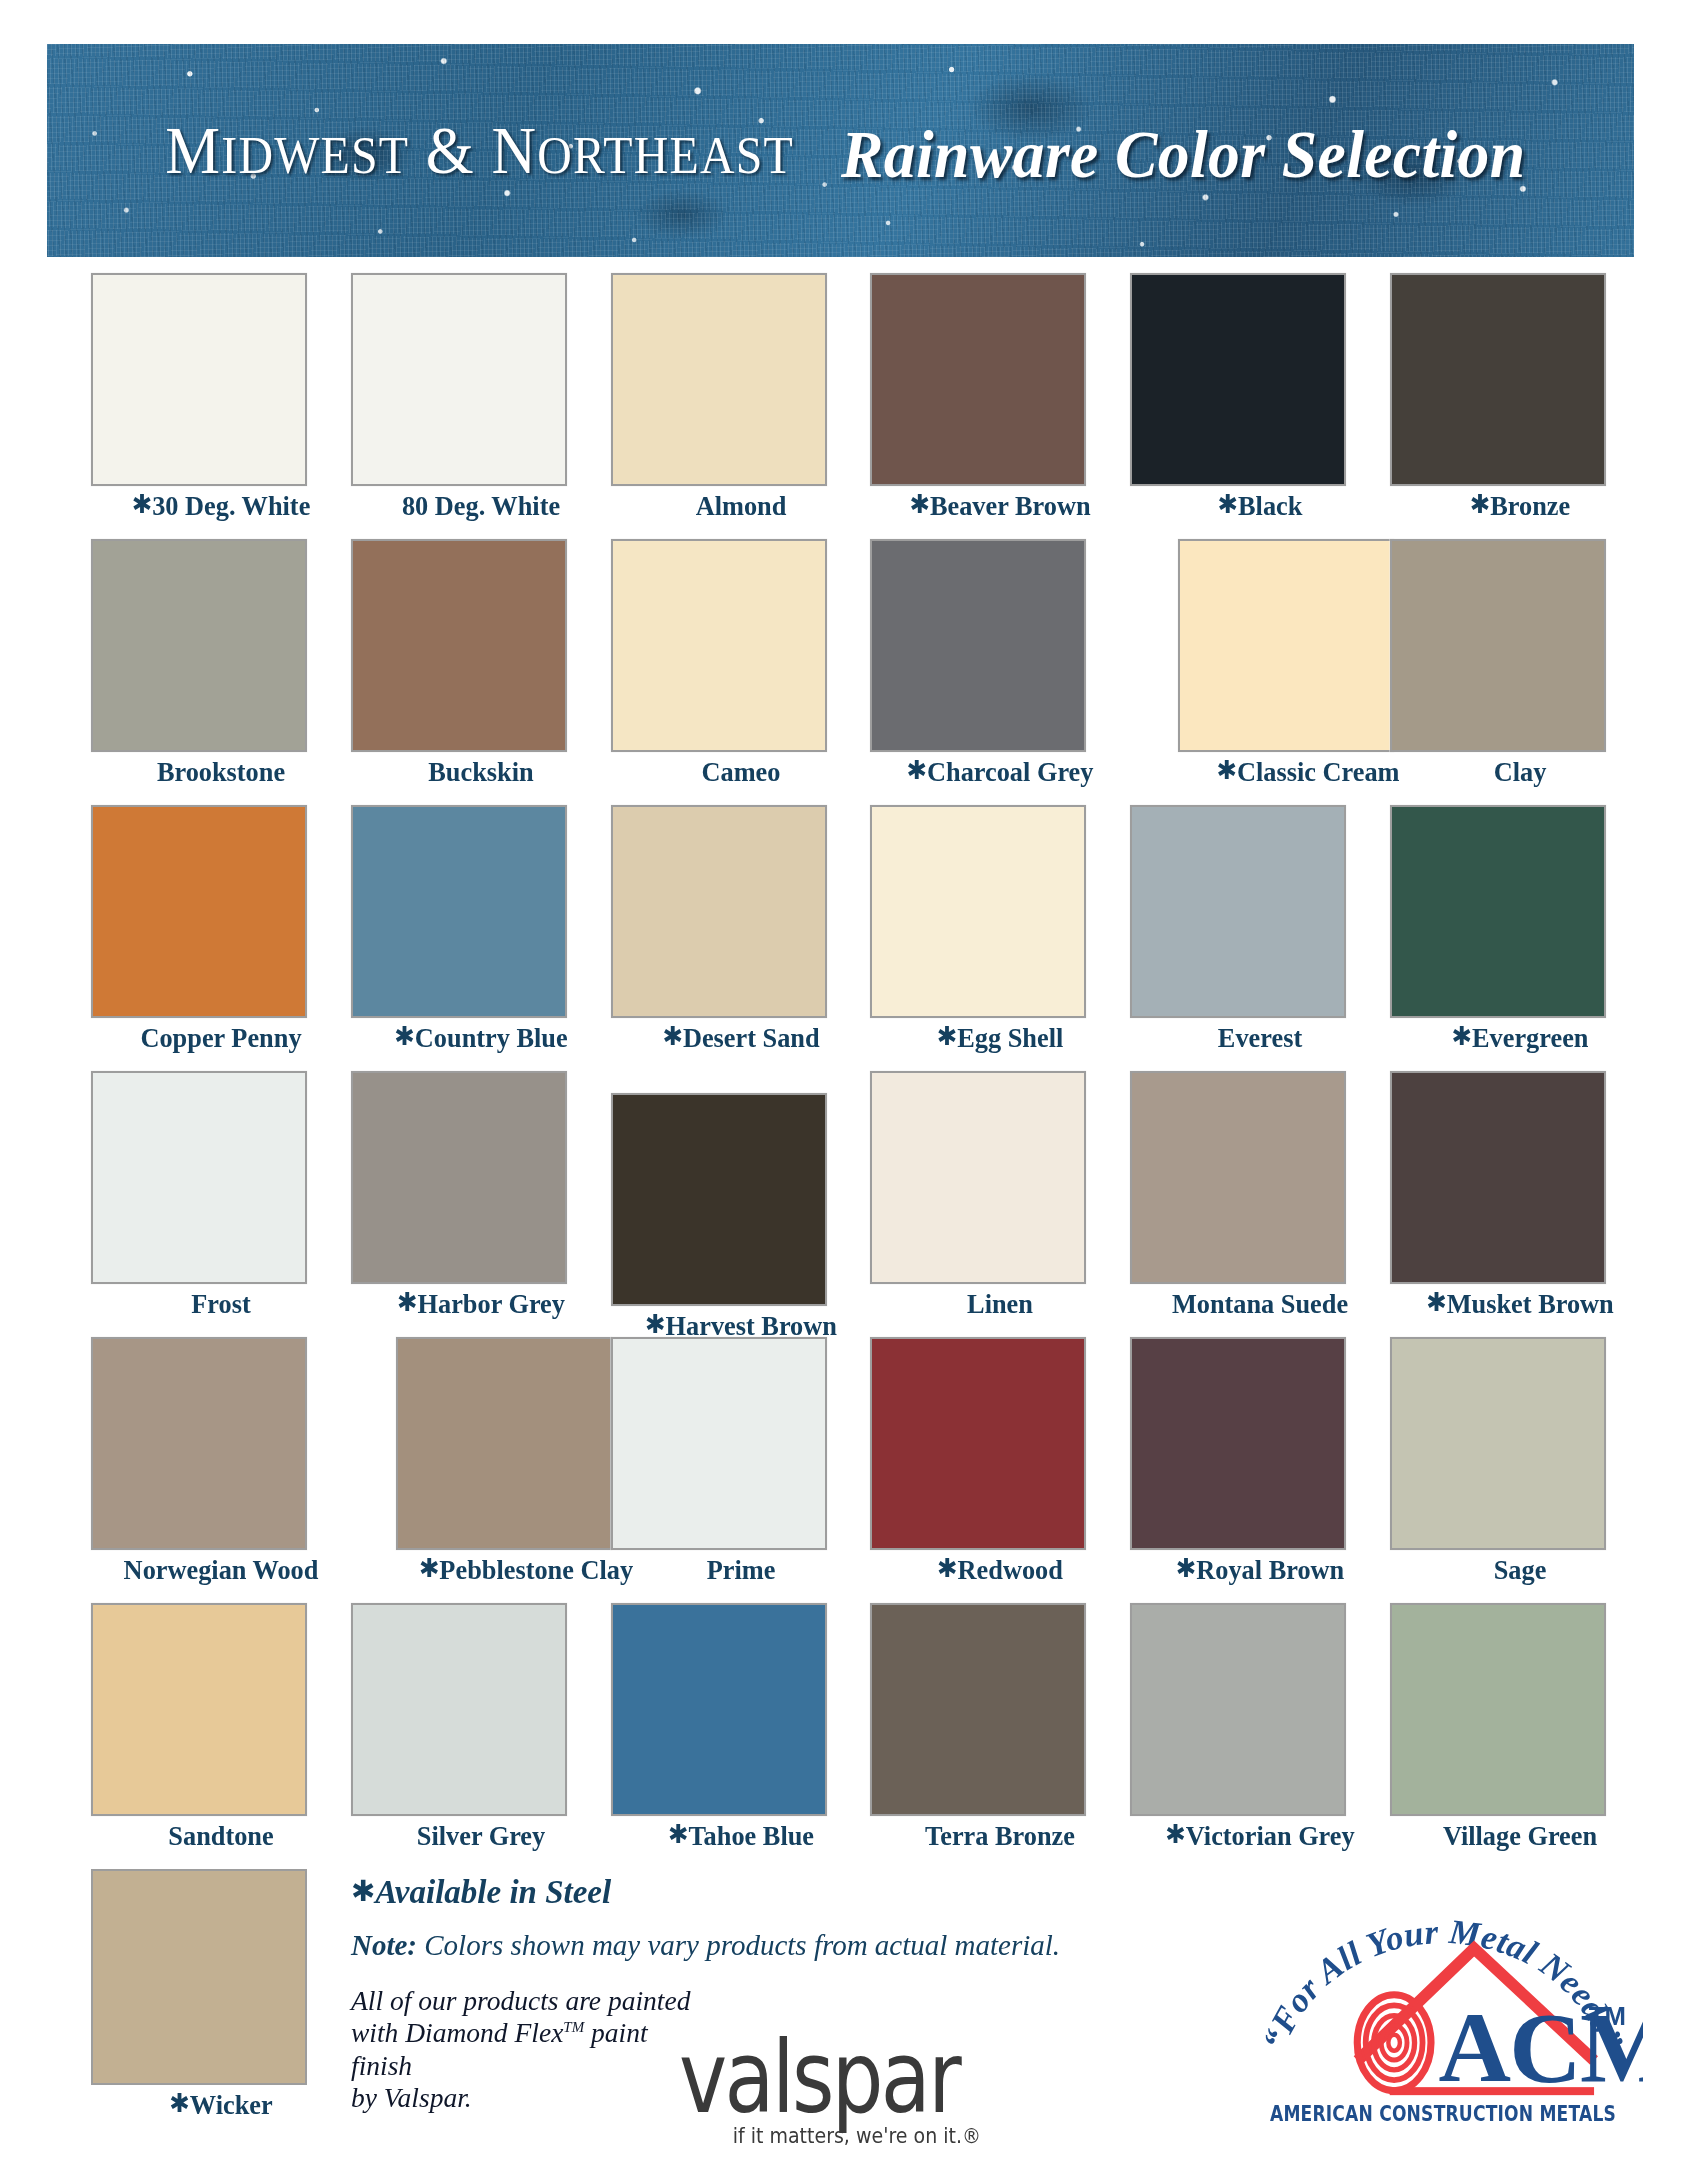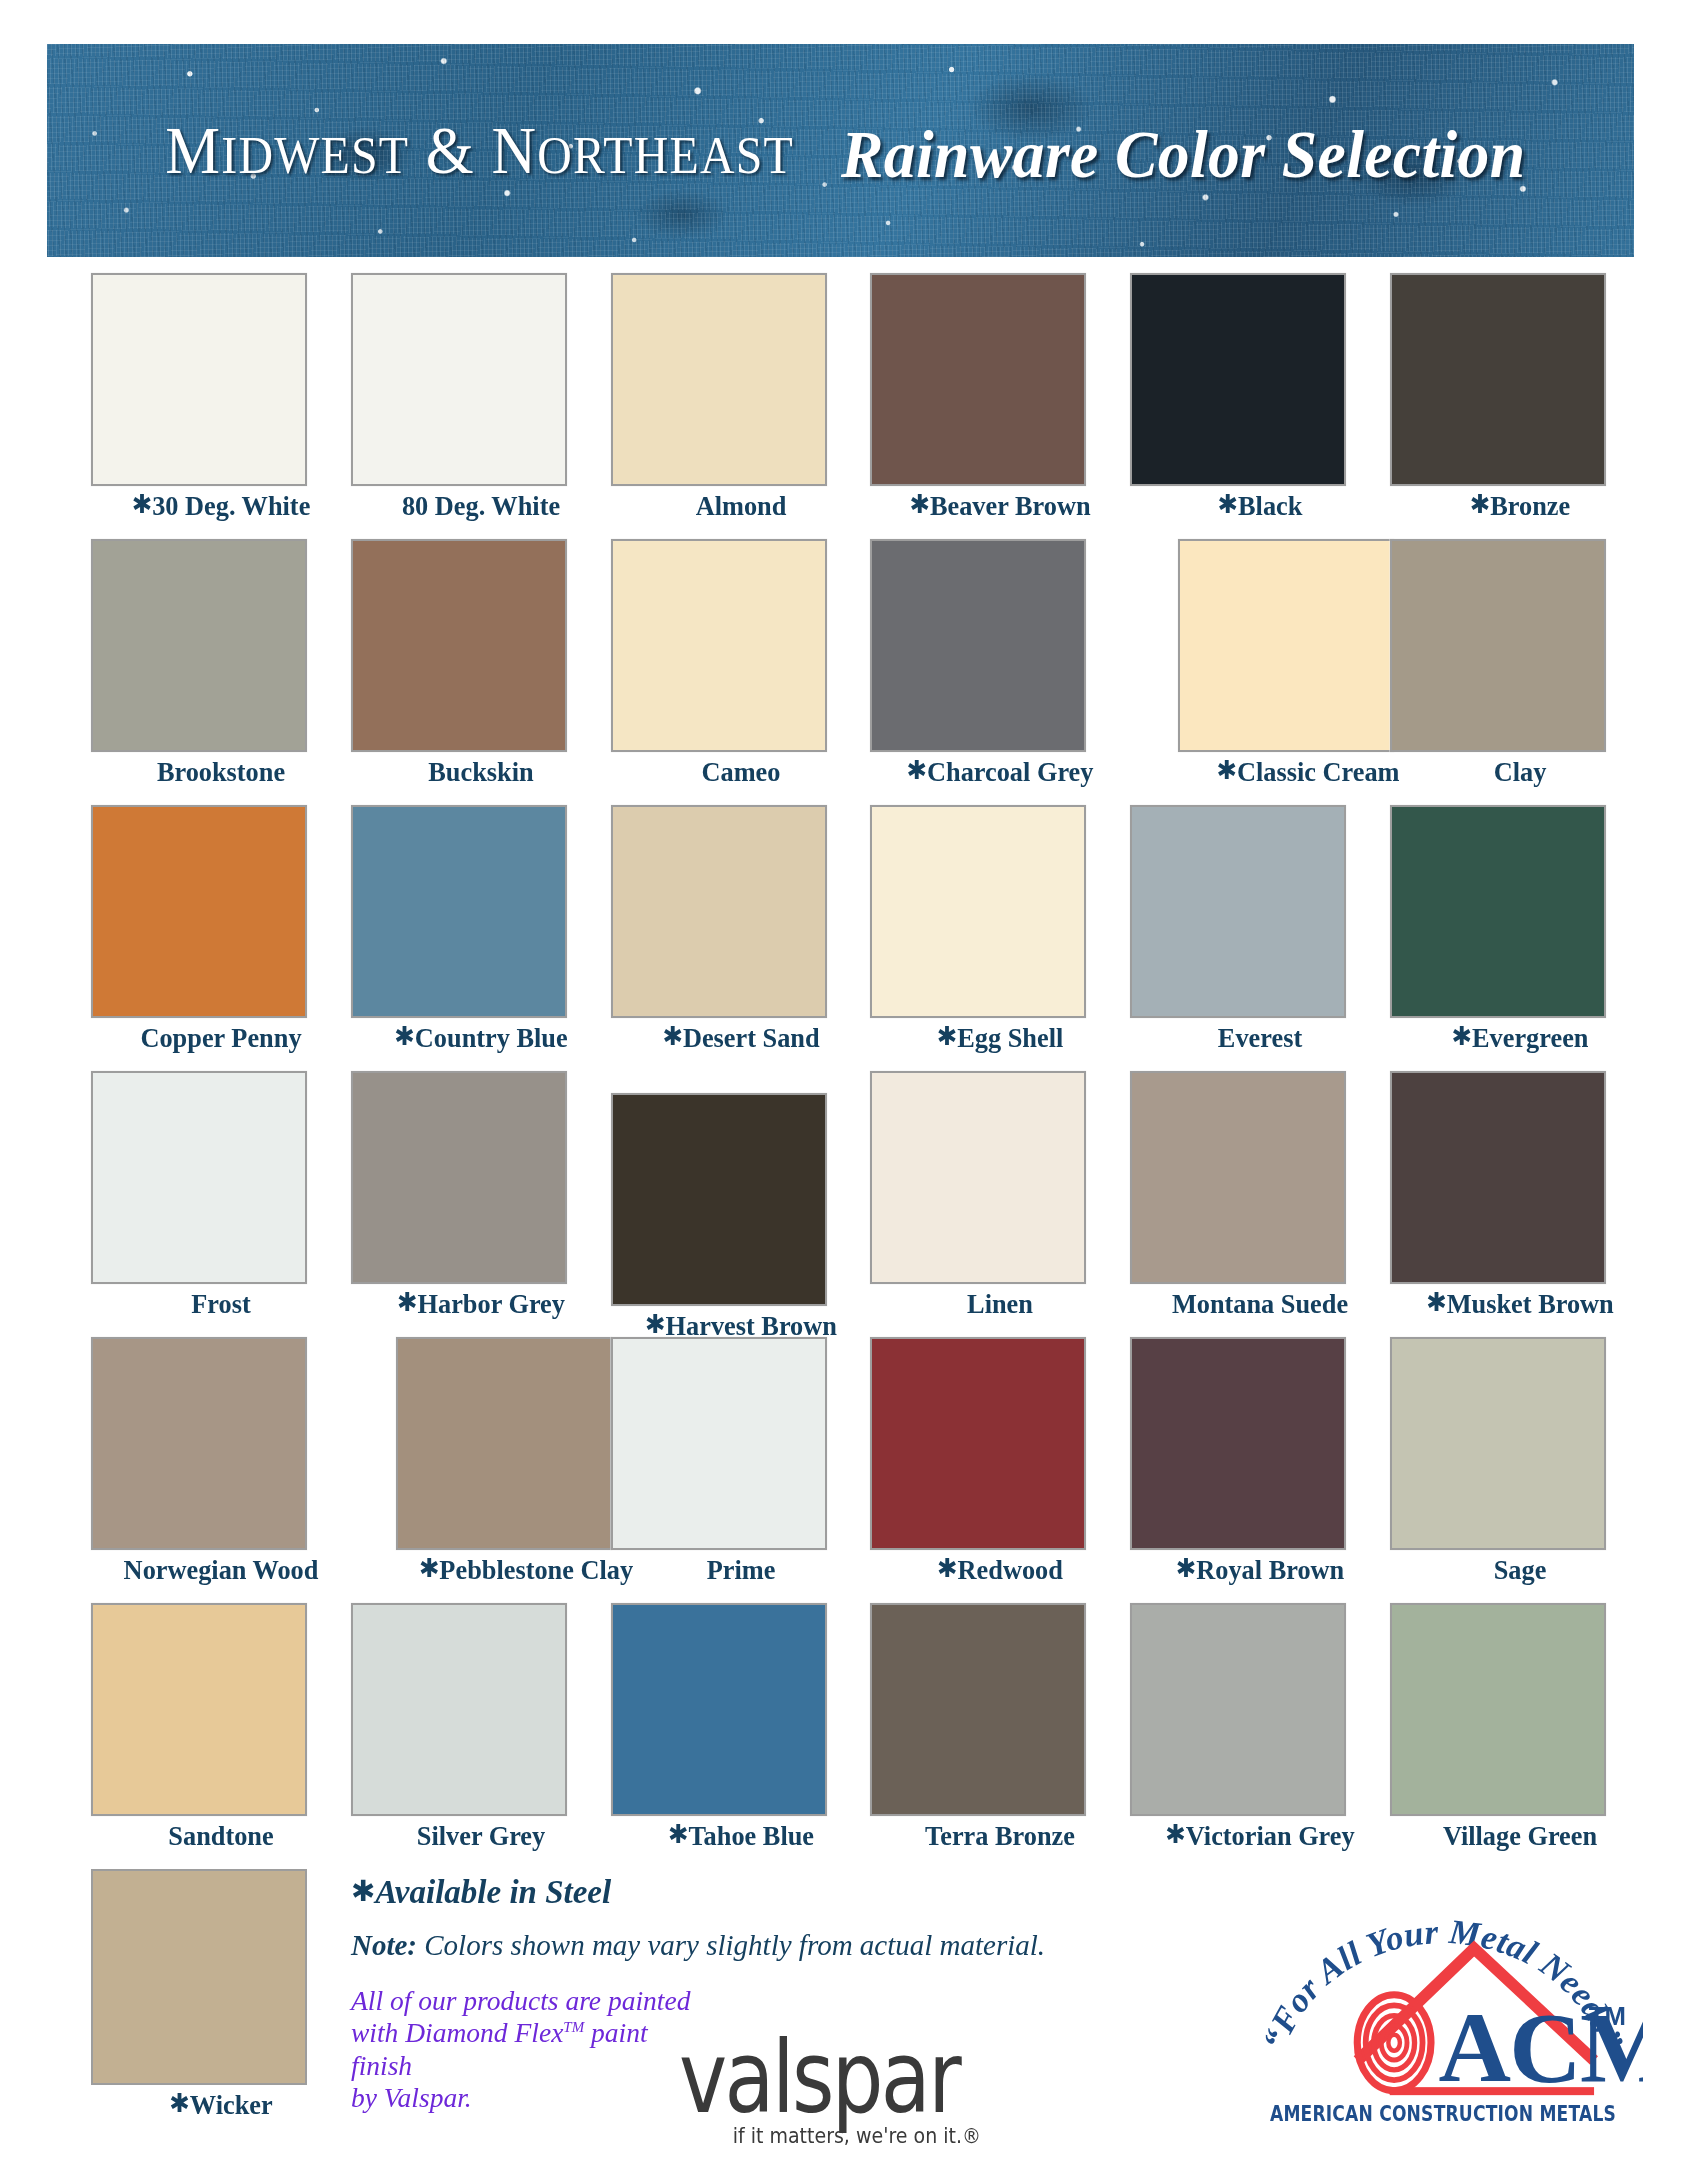--- a/index.html
+++ b/index.html
@@ -149,21 +149,21 @@
   .legend .star{font-size:29px;font-style:normal;font-weight:400;}
   .note{
     position:absolute;left:351px;top:75px;
     color:#15405f;font-style:italic;
     font-size:29px;line-height:1;
     white-space:nowrap;
   }
   .note b{font-weight:700;}
   .paint{
     position:absolute;left:351px;top:129px;
-    color:#6d28d9;font-style:italic;
+    color:#0f172a;font-style:italic;
     font-size:27.5px;line-height:1.18;
     width:346px;
   }
   .paint sup{font-size:15px;vertical-align:super;}
 
   .valspar{
     position:absolute;left:679px;top:182px;
     width:302px;
   }
   .valspar-word{
@@ -374,21 +374,21 @@
     </div>
 
   <div class="footer">
 
     <div class="legend">
       <span class="star">✱</span><span>Available in Steel</span>
     </div>
 
     <div class="note">
       <b>Note:</b>
-      <span>Colors shown may vary slightly from actual material.</span>
+      <span>Colors shown may vary products from actual material.</span>
     </div>
 
     <div class="paint">
       <span>All of our products are painted</span><br>
       <span>with Diamond Flex</span><sup>TM</sup><span> paint finish</span><br>
       <span>by Valspar.</span>
     </div>
 
     <div class="valspar">
       <div class="valspar-word">valspar</div>

